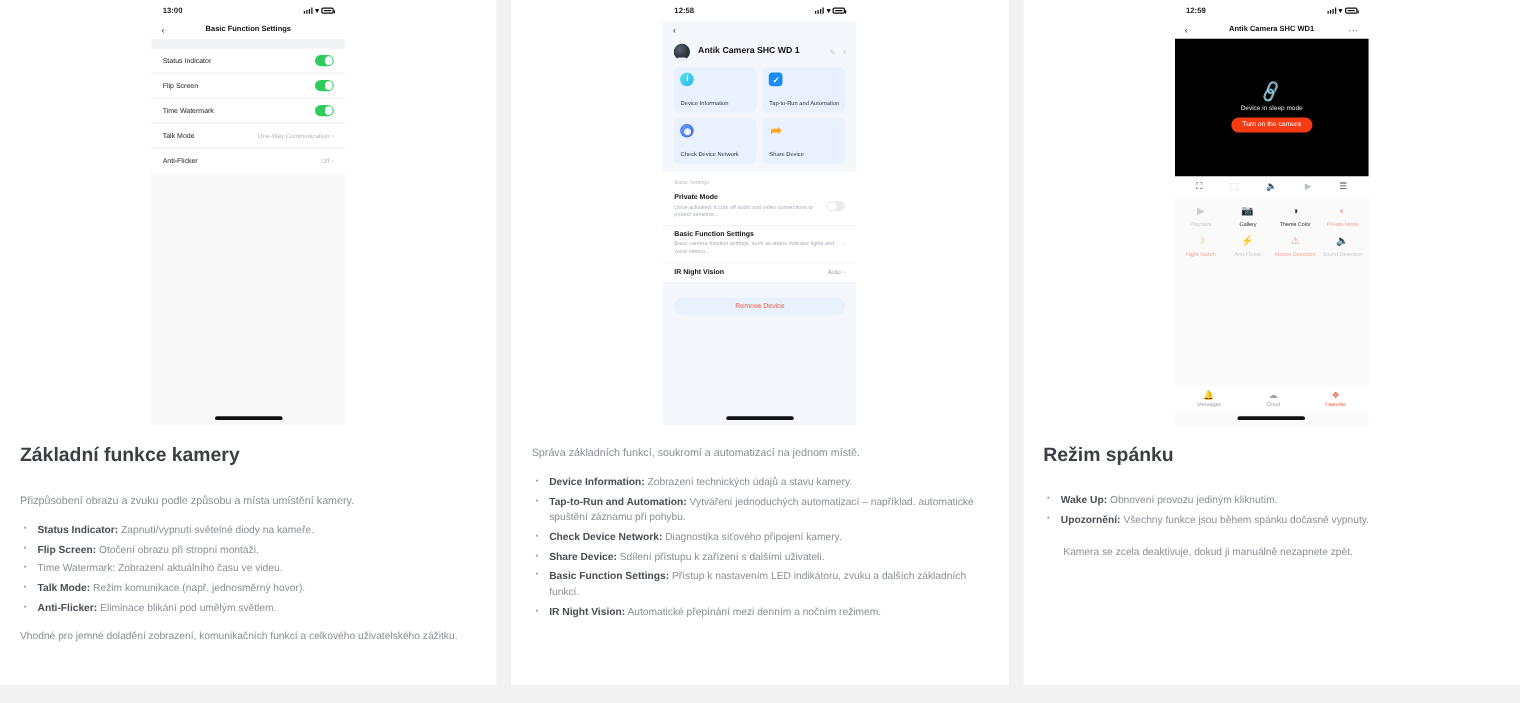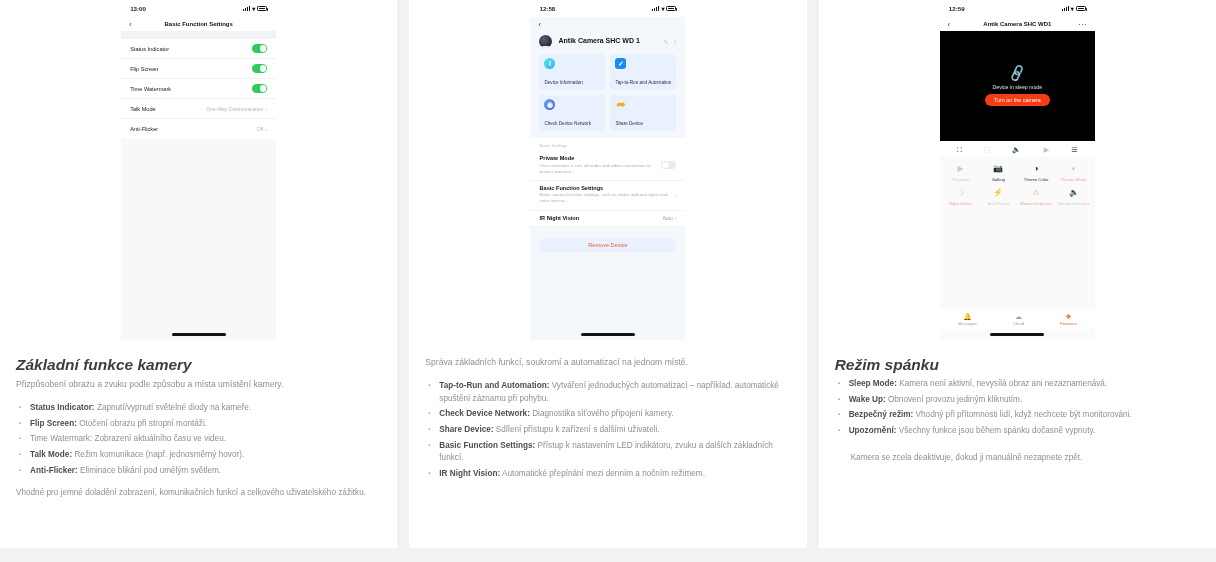--- a/index.html
+++ b/index.html
@@ -161,21 +161,21 @@
   .tab.sel .tic,.tab.sel .tlb{ color:#f4593c;}
 
   
   .textblock{
     width:100%;
     padding:16px 16px 0 16px;
     flex:1;
   }
   h2{
     font-size:15.5px; font-weight:bold; color:#3b3f45;
-    letter-spacing:0; margin-bottom:4px;font-style:italic;
+    letter-spacing:0; margin-bottom:20px;
   }
   .lede{ font-size:8.6px;color:#8b9097;line-height:1.5;margin-bottom:11px;}
   ul{ list-style:none; }
   li{
     font-size:8.2px;color:#8b9097;line-height:1.55;
     padding-left:14px;position:relative;margin-bottom:3px;
   }
   li::before{ content:"\25AA"; position:absolute;left:3px;top:0;color:#9aa0a8;font-size:6px;line-height:1.9;}
   li b{ color:#4a4f56; font-weight:bold;}
   li.plain b{ font-weight:normal; color:#8b9097;}
@@ -328,20 +328,21 @@
       </div>
       <div class="filler" style="background:#f4f7fb"></div>
       <div class="homebar">
           <i></i>
         </div>
     </div>
 
     <div class="textblock">
       <p class="lede">Správa základních funkcí, soukromí a automatizací na jednom místě.</p>
       <ul>
+        <li><b>Device Information:</b> <span>Zobrazení technických údajů a stavu kamery.</span></li>
         <li><b>Tap-to-Run and Automation:</b> <span>Vytváření jednoduchých automatizací – například. automatické spuštění záznamu při pohybu.</span></li>
         <li><b>Check Device Network:</b> <span>Diagnostika síťového připojení kamery.</span></li>
         <li><b>Share Device:</b> <span>Sdílení přístupu k zařízení s dalšími uživateli.</span></li>
         <li><b>Basic Function Settings:</b> <span>Přístup k nastavením LED indikátoru, zvuku a dalších základních funkcí.</span></li>
         <li><b>IR Night Vision:</b> <span>Automatické přepínání mezi denním a nočním režimem.</span></li>
       </ul>
     </div>
   </div>
 
   <div class="card">
@@ -425,22 +426,20 @@
         </div>
       </div>
       <div class="homebar">
           <i></i>
         </div>
     </div>
 
     <div class="textblock">
       <h2>Režim spánku</h2>
       <ul>
-        <li><b>Sleep Mode:</b> <span>Kamera není aktivní, nevysílá obraz ani nezaznamenává.</span></li>
         <li><b>Wake Up:</b> <span>Obnovení provozu jediným kliknutím.</span></li>
-        <li><b>Bezpečný režim:</b> <span>Vhodný při přítomnosti lidí, když nechcete být monitorováni.</span></li>
         <li><b>Upozornění:</b> <span>Všechny funkce jsou během spánku dočasně vypnuty.</span></li>
       </ul>
       <p class="outro indent">Kamera se zcela deaktivuje, dokud ji manuálně nezapnete zpět.</p>
     </div>
   </div>
 
 </div>
 
 </body></html>

